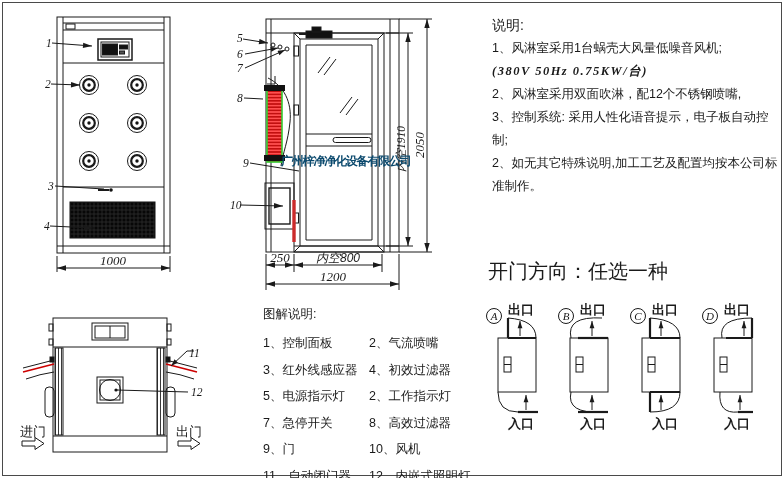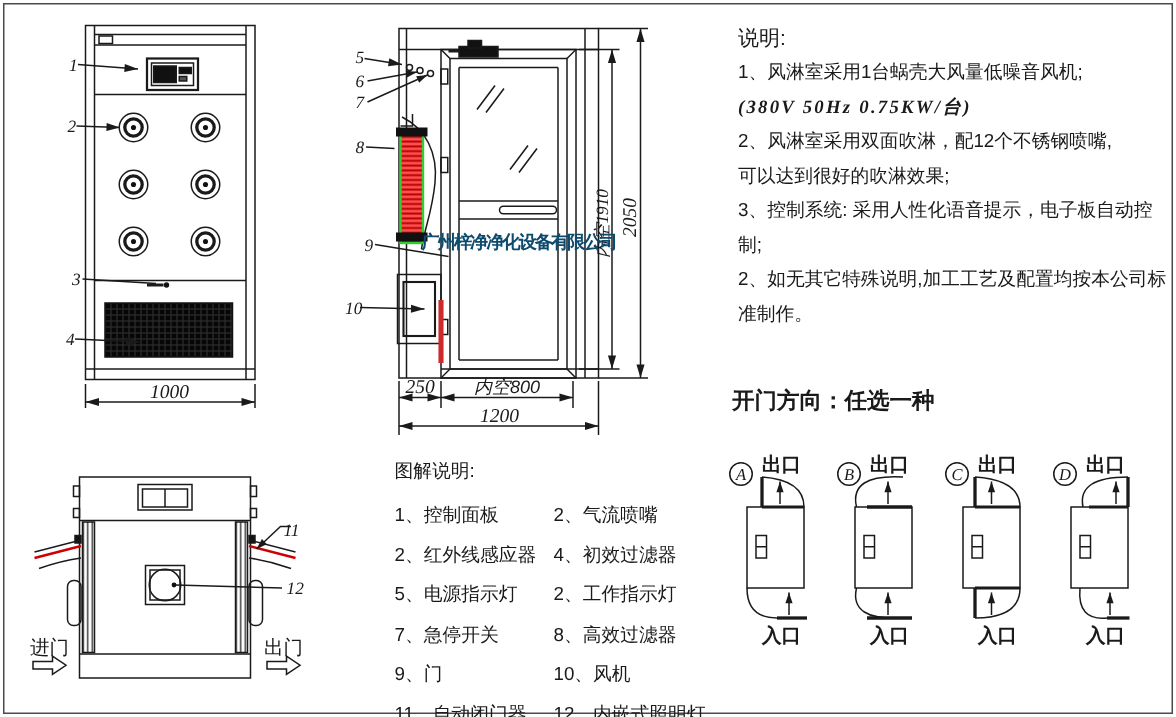--- a/index.html
+++ b/index.html
@@ -17,21 +17,21 @@
   .cn{font:13px "Liberation Sans",sans-serif;}
   .letter{font:italic 11px "Liberation Serif",serif;}
   .notes{position:absolute;left:492px;top:14px;width:290px;font-size:12.5px;line-height:23px;}
   .notes .title{font-size:14px;}
   .notes .volt{font-style:italic;font-family:"Liberation Serif",serif;letter-spacing:1.5px;font-weight:bold;}
   .legend{position:absolute;left:263px;top:306px;width:212px;font-size:12.5px;}
   .legend .title{margin-bottom:12px;}
   .legend .grid{display:grid;grid-template-columns:106px auto;row-gap:9.5px;}
   .watermark{position:absolute;left:281px;top:153px;font-size:12px;font-weight:bold;
              letter-spacing:-1.2px;color:#0c4a6e;white-space:nowrap;z-index:5;}
-  .door-title{position:absolute;left:488px;top:258px;font-size:15px;font-weight:bold;}
+  .door-title{position:absolute;left:488px;top:258px;font-size:20px;font-weight:normal;}
 </style>
 </head>
 <body>
 
 <div class="page">
   <div class="frame"></div>
 
   <svg width="784" height="478" viewBox="0 0 784 478">
     <defs>
       <marker id="arr" markerUnits="userSpaceOnUse" markerWidth="10" markerHeight="7" refX="9.5" refY="3" orient="auto-start-reverse">
@@ -334,31 +334,30 @@
     <text class="letter" x="710" y="320" text-anchor="middle">D</text>
     <text class="cnb" x="737" y="314" text-anchor="middle">出口</text>
     <text class="cnb" x="737" y="428" text-anchor="middle">入口</text>
   </svg>
 
   <div class="notes">
     <div class="title">说明:</div>
     <div>1、风淋室采用1台蜗壳大风量低噪音风机;</div>
     <div class="volt">(380V  50Hz  0.75KW/台)</div>
     <div>2、风淋室采用双面吹淋，配12个不锈钢喷嘴,</div>
-    <div>可以达到很好的吹淋效果;</div>
     <div>3、控制系统: 采用人性化语音提示，电子板自动控制;</div>
     <div>2、如无其它特殊说明,加工工艺及配置均按本公司标准制作。</div>
   </div>
 
   <div class="legend">
     <div class="title">图解说明:</div>
     <div class="grid">
       <div>1、控制面板</div>
       <div>2、气流喷嘴</div>
-      <div>2、红外线感应器</div>
+      <div>3、红外线感应器</div>
       <div>4、初效过滤器</div>
       <div>5、电源指示灯</div>
       <div>2、工作指示灯</div>
       <div>7、急停开关</div>
       <div>8、高效过滤器</div>
       <div>9、门</div>
       <div>10、风机</div>
       <div>11、自动闭门器</div>
       <div>12、内嵌式照明灯</div>
     </div>

